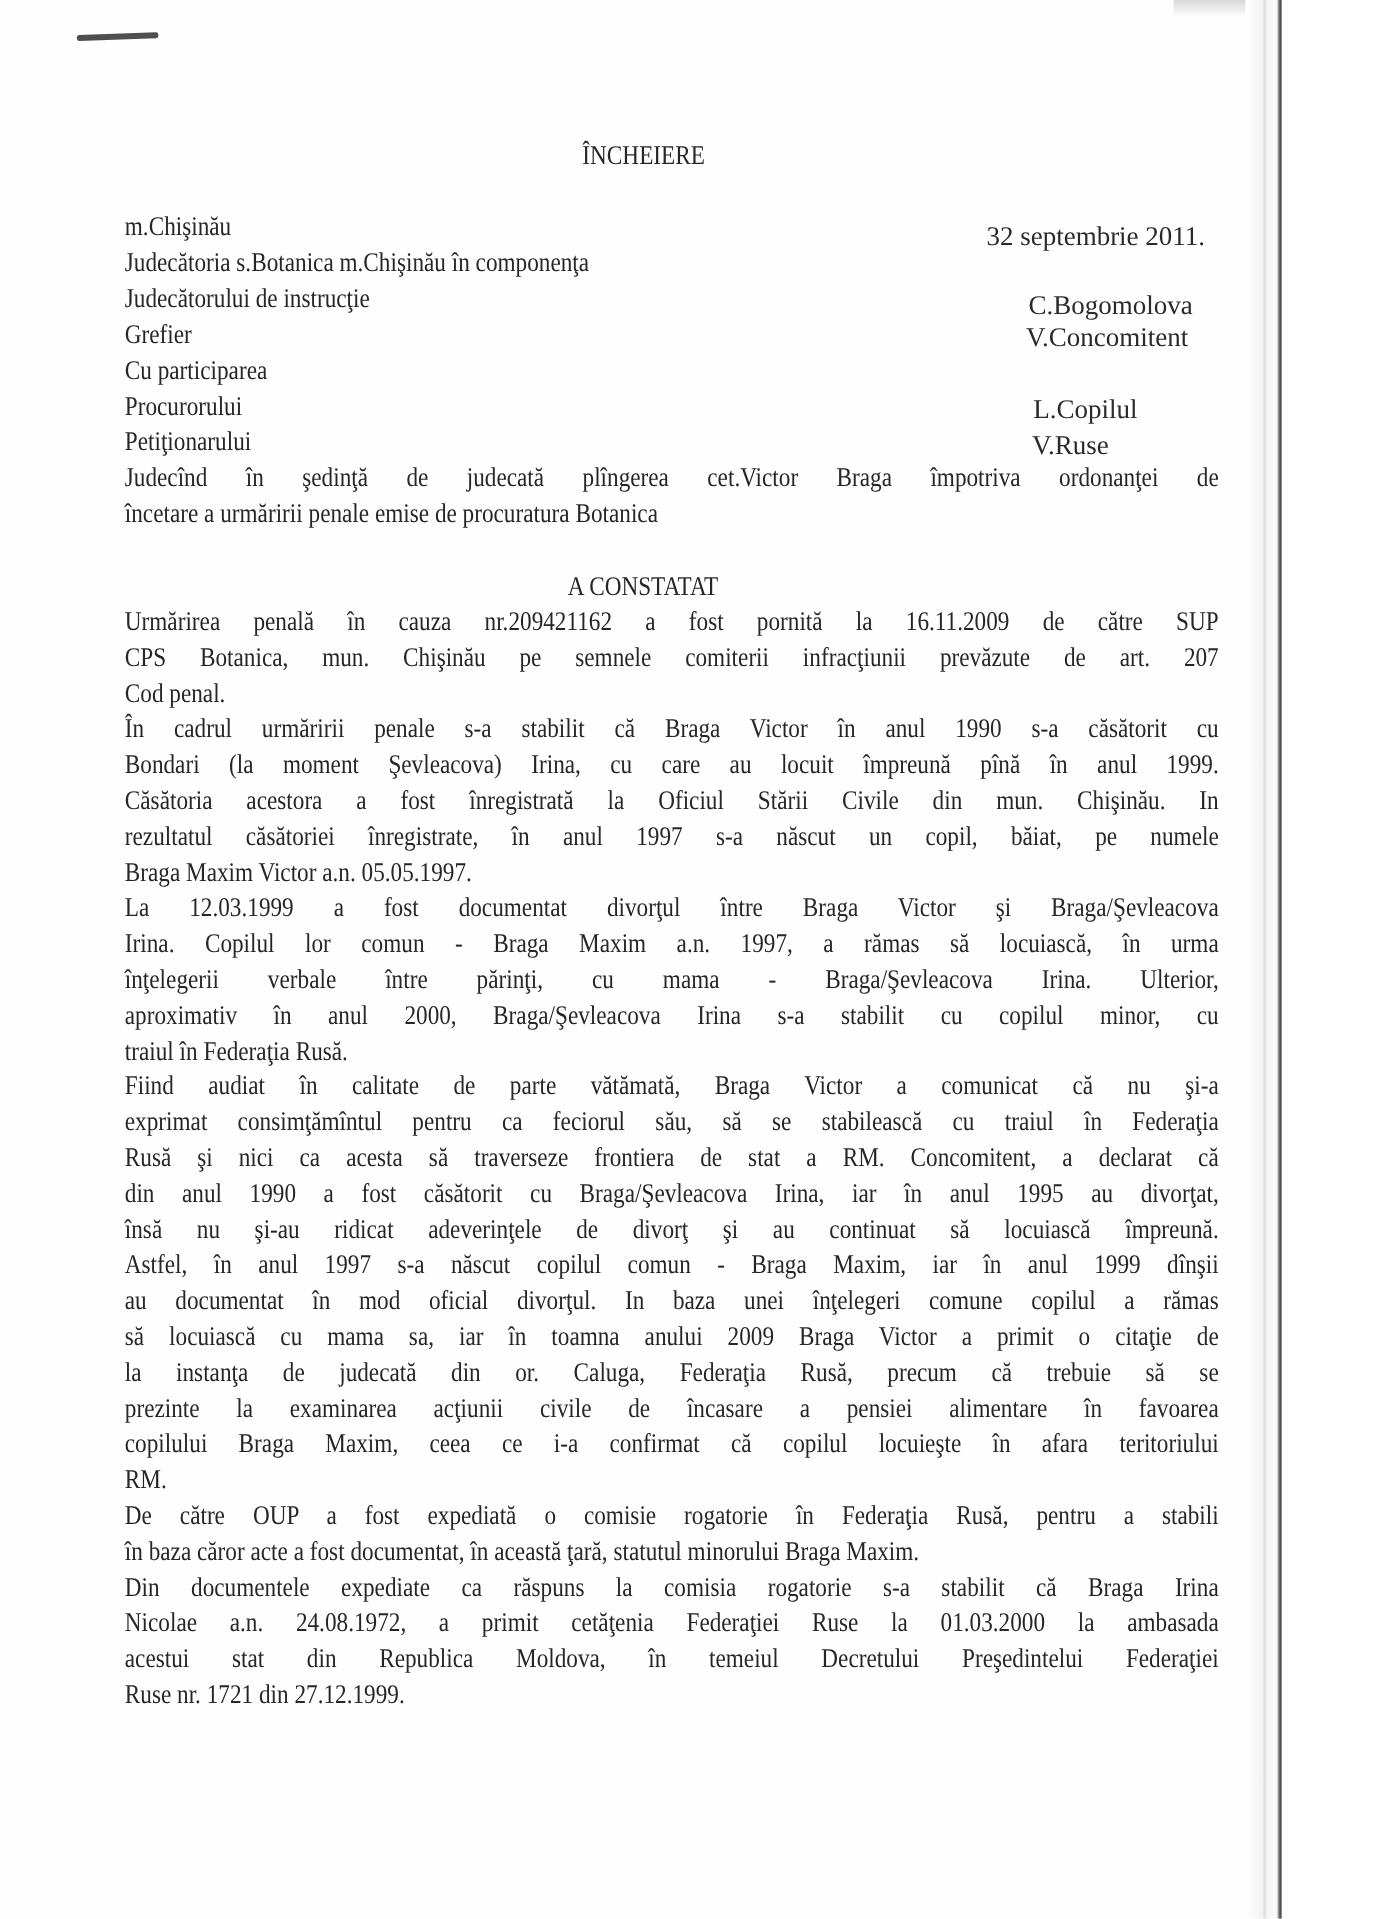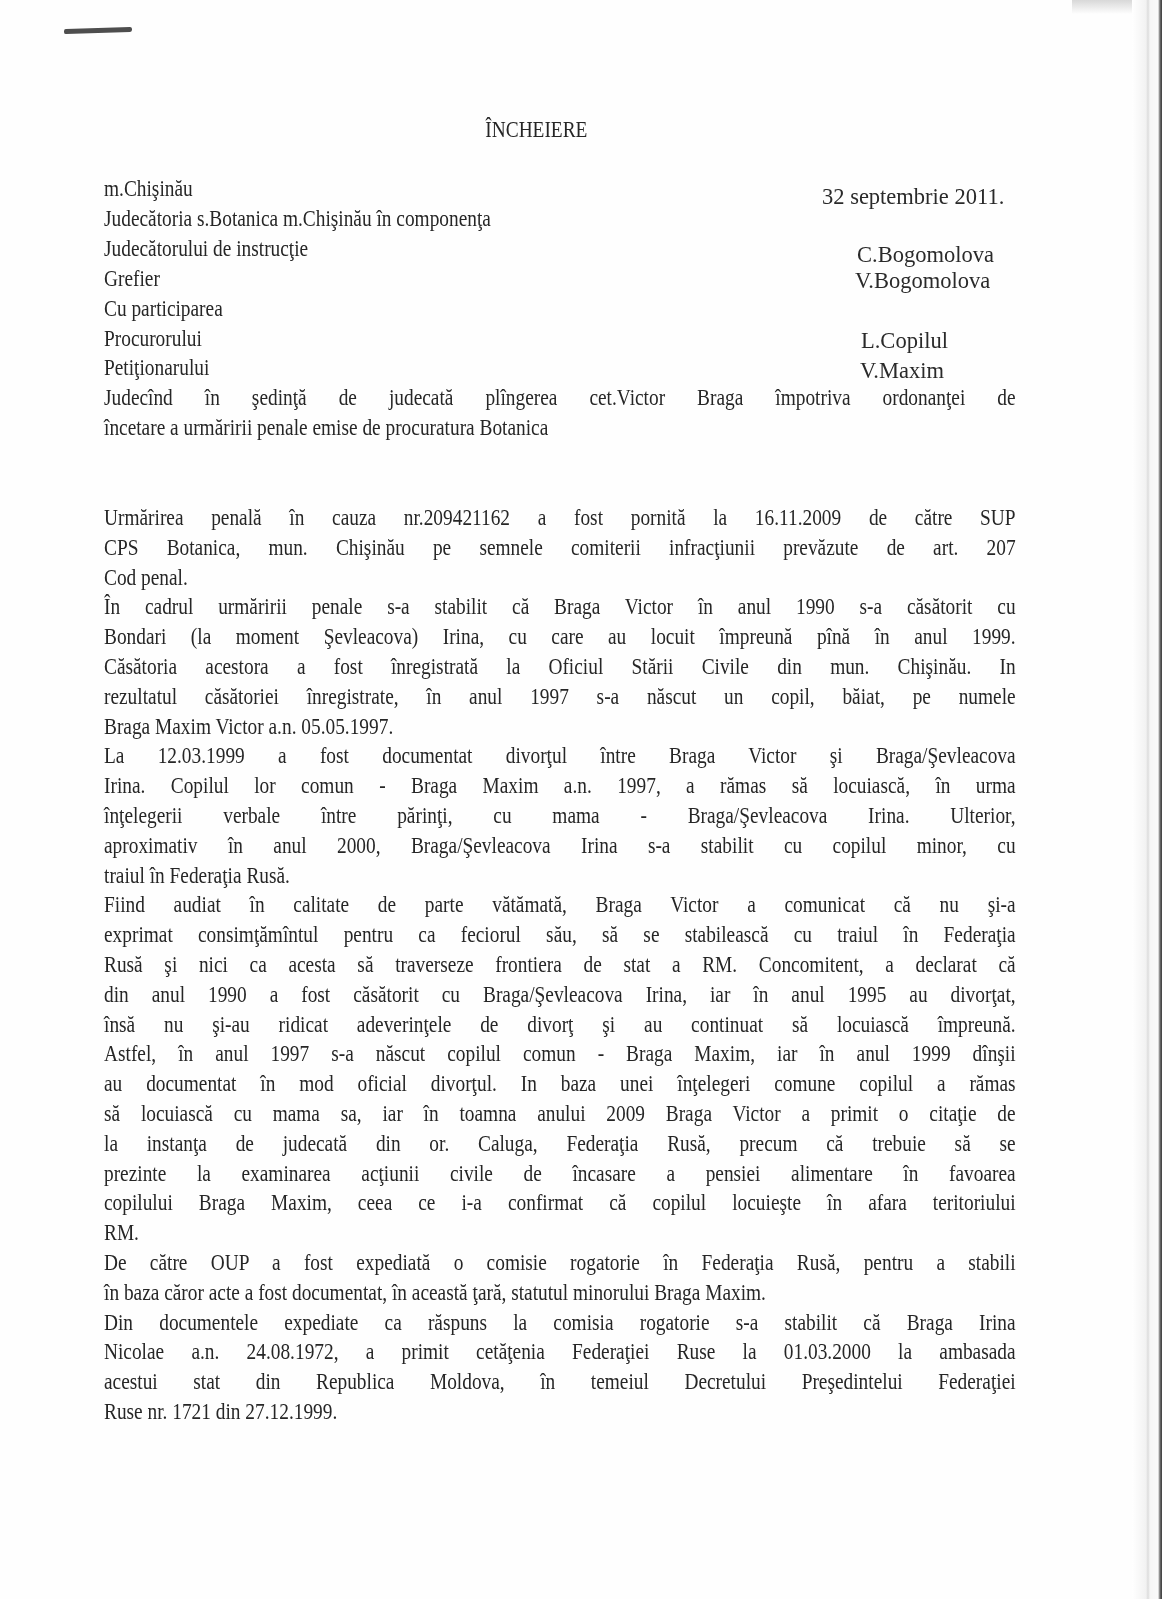--- a/index.html
+++ b/index.html
@@ -3,21 +3,21 @@
 <meta charset="utf-8">
 <style>
   html, body { margin: 0; padding: 0; }
   body {
     width: 1162px; height: 1599px; overflow: hidden;
     background: #ffffff; position: relative;
     font-family: "Liberation Serif", serif;
     color: #262626;
   }
   .page {
-    position: absolute; left: 0; top: 0; width: 1162px; height: 1599px;
+    position: absolute; left: 0; top: 0; width: 1068px; height: 1599px;
     background: #fefefe;
   }
   .scan-edge {
     position: absolute; top: 0; right: 0; width: 30px; height: 1599px;
     background: linear-gradient(to right, #ffffff 0px, #f2f2f2 14px, #dcdcdc 16px, #f6f6f6 18px, #fafafa 26px, #6d6d6d 28px, #3a3a3a 30px);
   }
   .top-corner-shadow {
     position: absolute; top: 0; right: 30px; width: 60px; height: 14px;
     background: linear-gradient(to bottom, #d8d8d8, rgba(255,255,255,0));
   }
@@ -50,33 +50,34 @@
   <div class="center" style="top:115px;"><span>ÎNCHEIERE</span></div>
 
   <div class="line" style="left:104px; top:174px;">m.Chişinău</div>
   <div class="right-name" style="left:822px; top:182px;">32 septembrie 2011.</div>
   <div class="line" style="left:104px; top:204px;">Judecătoria s.Botanica m.Chişinău în componenţa</div>
 
   <div class="line" style="left:104px; top:234px;">Judecătorului de instrucţie</div>
   <div class="right-name" style="left:857px; top:240px;">C.Bogomolova</div>
 
   <div class="line" style="left:104px; top:264px;">Grefier</div>
-  <div class="right-name" style="left:855px; top:266px;">V.Bogomolova</div>
+  <div class="right-name" style="left:855px; top:266px;">V.Concomitent</div>
 
   <div class="line" style="left:104px; top:294px;">Cu participarea</div>
 
   <div class="line" style="left:104px; top:324px;">Procurorului</div>
   <div class="right-name" style="left:861px; top:326px;">L.Copilul</div>
 
   <div class="line" style="left:104px; top:353px;">Petiţionarului</div>
-  <div class="right-name" style="left:860px; top:356px;">V.Maxim</div>
+  <div class="right-name" style="left:860px; top:356px;">V.Ruse</div>
 
   <div class="just" style="top:383px;">Judecînd în şedinţă de judecată  plîngerea cet.Victor Braga  împotriva  ordonanţei de</div>
   <div class="just last" style="top:413px;">încetare  a urmăririi penale emise de procuratura Botanica</div>
 
+  <div class="center" style="top:474px;"><span>A CONSTATAT</span></div>
 
   <div id="body-lines">
       <div class="just" style="top: 503px;">Urmărirea penală în  cauza nr.209421162  a fost pornită la 16.11.2009 de către SUP</div>
       <div class="just" style="top: 532.8px;">CPS Botanica, mun. Chişinău pe semnele comiterii infracţiunii prevăzute de art. 207</div>
       <div class="just last" style="top: 562.6px;">Cod penal.</div>
       <div class="just" style="top: 592.4px;">În cadrul urmăririi penale s-a stabilit că Braga Victor în anul 1990 s-a căsătorit cu</div>
       <div class="just" style="top: 622.2px;">Bondari (la moment Şevleacova) Irina, cu care au locuit împreună pînă în anul 1999.</div>
       <div class="just" style="top: 652px;">Căsătoria acestora a fost înregistrată la Oficiul Stării Civile din mun. Chişinău. In</div>
       <div class="just" style="top: 681.8px;">rezultatul căsătoriei înregistrate, în anul 1997 s-a născut un copil, băiat, pe numele</div>
       <div class="just last" style="top: 711.6px;">Braga Maxim Victor a.n. 05.05.1997.</div>

